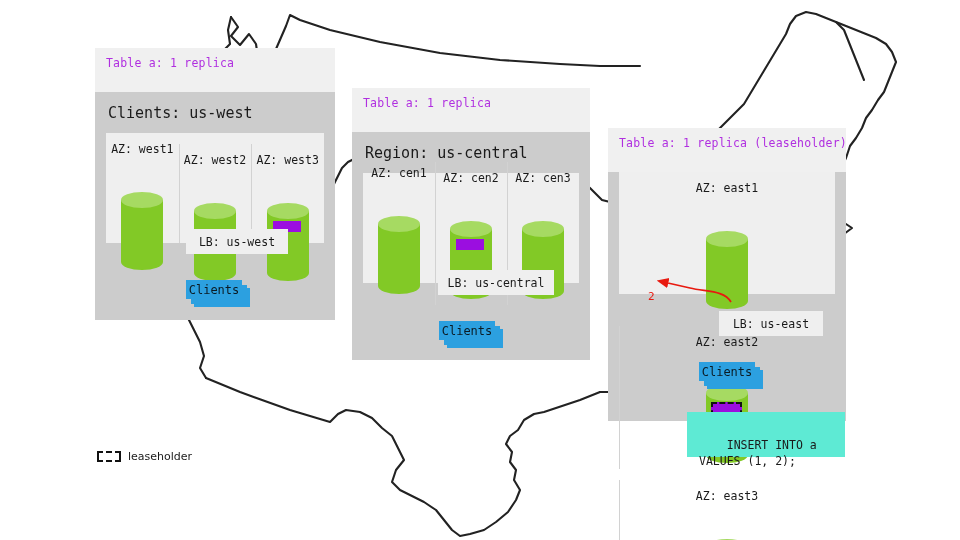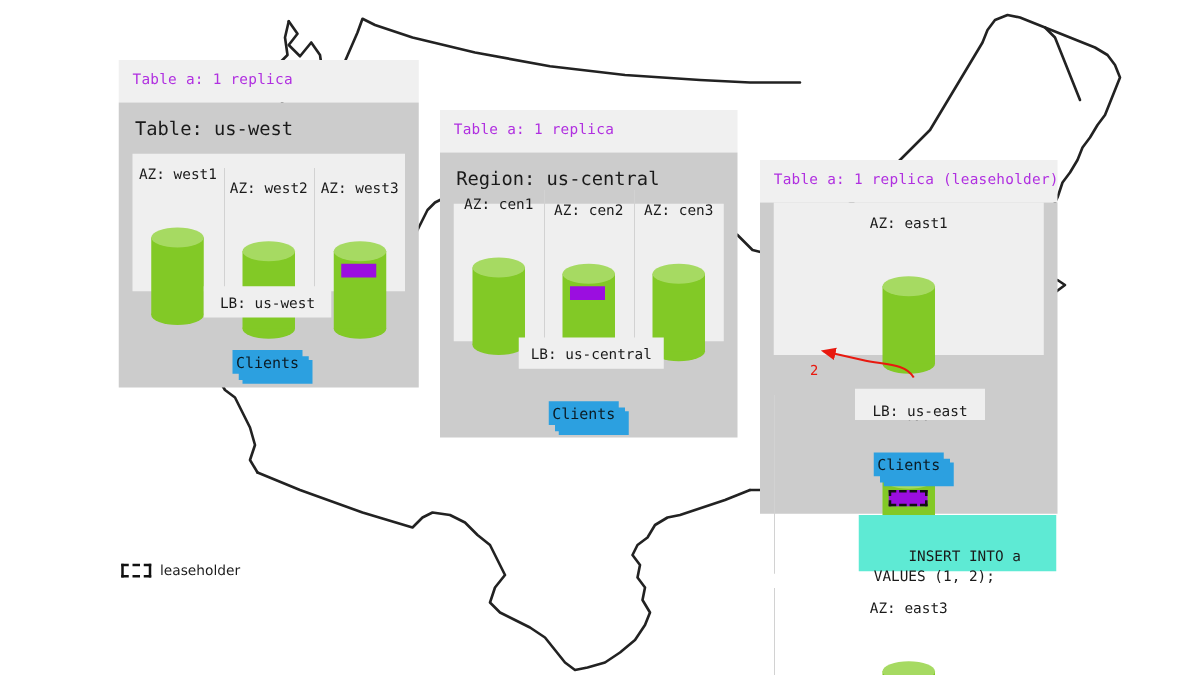--- a/index.html
+++ b/index.html
@@ -7,21 +7,21 @@
     width:960px;height:540px;background:#ffffff;overflow:hidden;position:relative;
     font-family:"DejaVu Sans Mono","Liberation Mono",monospace;
   }
   #stage{position:absolute;left:0;top:0;width:960px;height:540px;}
   .map-layer{position:absolute;left:0;top:0;width:960px;height:540px;pointer-events:none;}
 
   
   .region-panel{position:absolute;}
   .table-strip{
     background:#f0f0f0;width:100%;box-sizing:border-box;
-    padding:8px 11px 12px 11px;
+    padding:8px 11px 22px 11px;
   }
   .table-strip-text{
     color:#b02fe0;font-size:11.5px;letter-spacing:.2px;white-space:nowrap;
   }
   .region-body{
     background:#cccccc;width:100%;box-sizing:border-box;padding:0 11px 0 11px;
   }
   .region-title{
     color:#1a1a1a;font-size:15px;padding:12px 0 11px 2px;white-space:nowrap;
   }
@@ -50,21 +50,21 @@
     position:absolute;background:#9b0ee0;
   }
   .replica.leaseholder{
     border:2px dashed #111111;box-sizing:border-box;
   }
 
   
   .lb-box{
     position:absolute;background:#efefef;
     display:flex;align-items:center;justify-content:center;
-    font-size:11.5px;color:#1a1a1a;white-space:nowrap;
+    font-size:11.5px;color:#1a1a1a;white-space:nowrap;margin-left:23px;
   }
 
   
   .clients{position:absolute;}
   .clients .sheet{position:absolute;background:#2ca0e0;}
   .clients .front{
     position:absolute;left:0;top:0;background:#2ca0e0;
     display:flex;align-items:center;justify-content:center;
     color:#0b1b24;font-size:12px;white-space:nowrap;
   }
@@ -150,21 +150,21 @@
     </g>
   </svg>
 
   <div class="region-panel" id="panel-west" style="left:95px;top:48px;width:240px;">
 
     <div class="table-strip">
       <div class="table-strip-text">Table a: 1 replica</div>
     </div>
 
     <div class="region-body" style="height:228px;">
-      <div class="region-title">Table: us-west</div>
+      <div class="region-title">Clients: us-west</div>
 
       <div class="az-strip" style="height:110px;">
         <div class="az-cell">
           <div class="az-label">AZ: west1</div>
           <div class="cyl" style="width:42px;height:72px;">
             <div class="cyl-bottom" style="top:62px;height:16px;"></div>
             <div class="cyl-body" style="top:8px;height:62px;"></div>
             <div class="cyl-top" style="top:0px;height:16px;"></div>
           </div>
         </div>
@@ -278,21 +278,21 @@
           <div class="az-label">AZ: east3</div>
           <div class="cyl" style="width:42px;height:72px;">
             <div class="cyl-bottom" style="top:62px;height:16px;"></div>
             <div class="cyl-body" style="top:8px;height:62px;"></div>
             <div class="cyl-top" style="top:0px;height:16px;"></div>
           </div>
         </div>
       </div>
     </div>
 
-    <div class="lb-box" style="left:76px;top:183px;width:104px;height:25px;align-items:flex-end;">
+    <div class="lb-box" style="left:88px;top:183px;width:104px;height:25px;">
       <span>LB: us-east</span>
     </div>
 
     <div class="clients" style="left:91px;top:234px;width:64px;height:27px;">
       <div class="sheet" style="left:8px;top:8px;width:56px;height:19px;"></div>
       <div class="sheet" style="left:5px;top:5px;width:56px;height:19px;"></div>
       <div class="front" style="width:56px;height:19px;">Clients</div>
     </div>
   </div>
 

